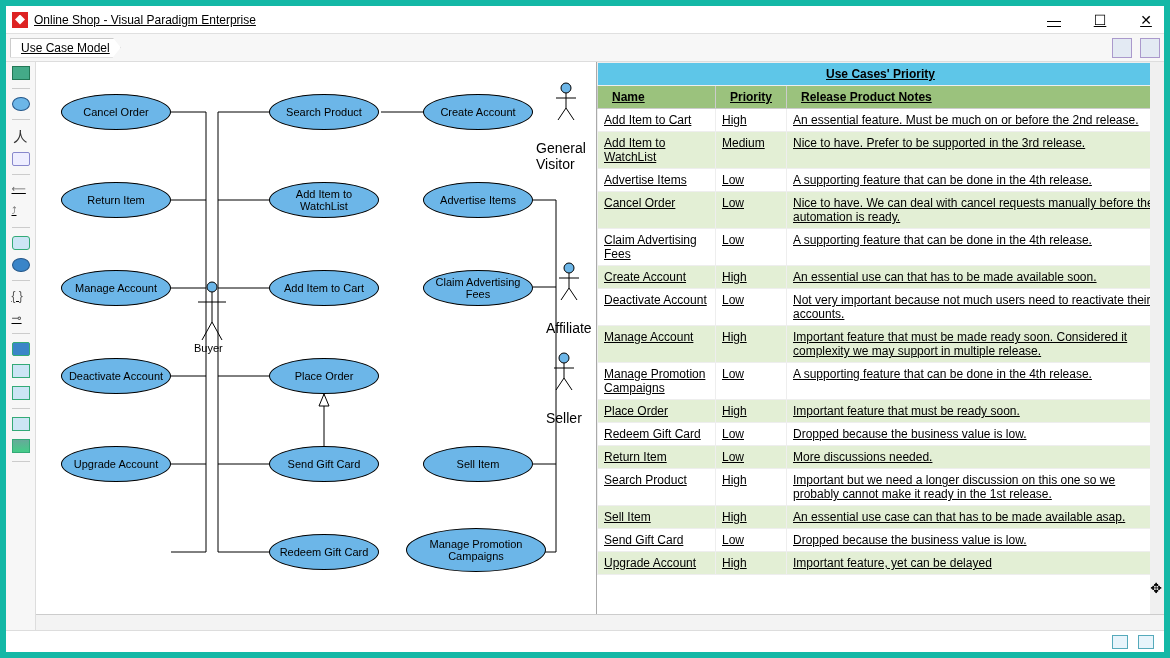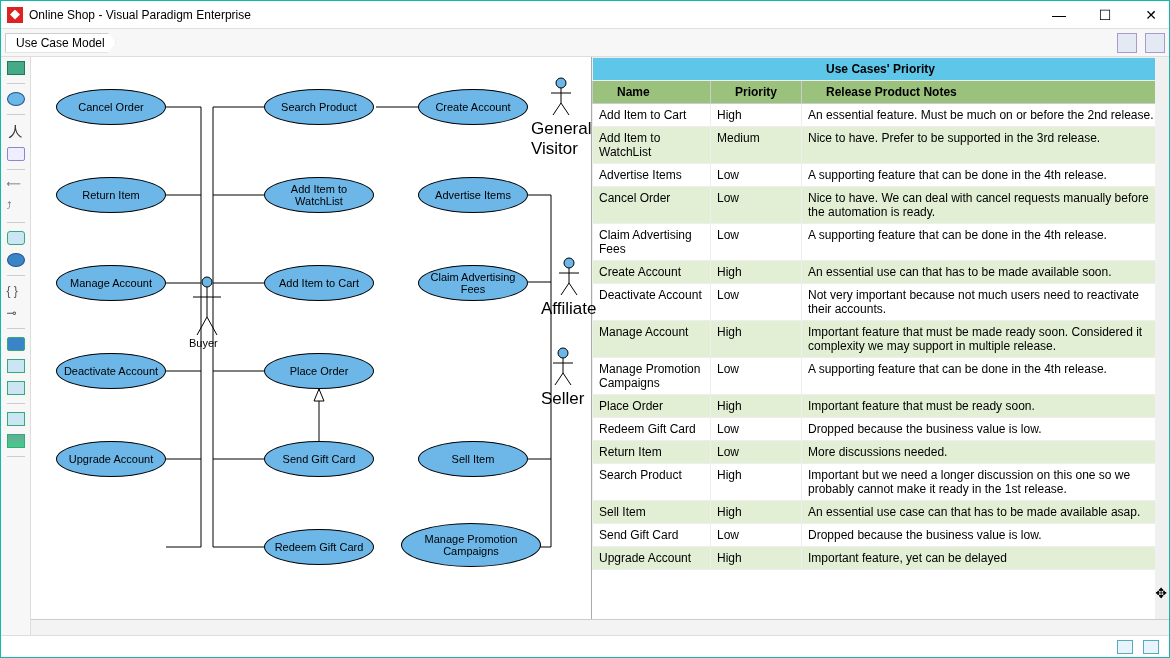--- a/index.html
+++ b/index.html
@@ -1,17 +1,17 @@
 <!DOCTYPE html>
 <html><head>
 <meta charset="utf-8">
 <style>
 * { box-sizing: border-box; margin: 0; padding: 0; }
 body { font-family: "Segoe UI", Tahoma, sans-serif; font-size: 12px; background: #fff; }
-.window { width: 1170px; height: 658px; border: 1px solid #14b8a6; display: flex; flex-direction: column; background: #fff; }
+.window { width: 1170px; height: 658px; border: 6px solid #14b8a6; display: flex; flex-direction: column; background: #fff; text-decoration: underline; }
 .titlebar { height: 28px; display: flex; align-items: center; padding: 0 6px; border-bottom: 1px solid #e0e0e0; }
 .titlebar .logo { width: 16px; height: 16px; background: #d22; margin-right: 6px; position: relative; }
 .titlebar .logo::after { content: ""; position: absolute; inset: 3px; background: #fff; clip-path: polygon(50% 0, 100% 50%, 50% 100%, 0 50%); }
 .titlebar .title { flex: 1; }
 .win-controls { display: flex; gap: 22px; }
 .win-btn { width: 24px; height: 24px; display: flex; align-items: center; justify-content: center; font-size: 14px; cursor: pointer; }
 .menubar { height: 26px; display: flex; align-items: center; padding: 0 12px; gap: 28px; background: #f2f2f2; border-bottom: 1px solid #e0e0e0; }
 .menubar span { cursor: pointer; }
 .toolbar-row { height: 28px; display: flex; align-items: center; padding: 0 4px; border-bottom: 1px solid #ddd; background: #f7f7f7; text-align: right; }
 .breadcrumb { background: #fff; border: 1px solid #ccc; padding: 2px 10px; font-size: 12px; position: relative; clip-path: polygon(0 0, calc(100% - 8px) 0, 100% 50%, calc(100% - 8px) 100%, 0 100%); }
@@ -24,26 +24,26 @@
 .pal.actor { width: 10px; height: 16px; background: none; border: none; position: relative; }
 .pal.actor::before { content: "⼈"; font-size: 14px; color: #333; position: absolute; left: -2px; }
 .pal.box { border-radius: 2px; background: #eef; border-color: #88c; }
 .pal.sep { width: 18px; height: 1px; background: #ccc; border: none; }
 .canvas-wrap { flex: 1; display: flex; flex-direction: column; }
 .canvas-area { flex: 1; display: flex; overflow: hidden; position: relative; }
 .diagram { flex: 0 0 560px; position: relative; background: #fff; }
 .uc { position: absolute; border: 1px solid #000; background: #6cb6e8; border-radius: 50%; display: flex; align-items: center; justify-content: center; text-align: center; font-size: 11px; padding: 4px; width: 110px; height: 36px; }
 .actor { position: absolute; display: flex; flex-direction: column; align-items: center; }
 .actor svg { width: 24px; height: 40px; }
-.actor-label { font-size: 17px; margin-top: 2px; }
+.actor-label { font-size: 14px; margin-top: 18px; }
 svg.lines { position: absolute; inset: 0; width: 100%; height: 100%; pointer-events: none; }
 .grid-pane { flex: 1; overflow-y: auto; border-left: 1px solid #aaa; }
 .priority-table { width: 100%; border-collapse: collapse; font-size: 12px; }
 .grid-title { background: #5ec6e8; text-align: center; font-weight: bold; padding: 4px; border: 1px solid #888; }
-.priority-table th { background: #9bc27d; text-align: left; padding: 4px 24px; font-weight: bold; border: 1px solid #ccc; }
+.priority-table th { background: #9bc27d; text-align: left; padding: 4px 14px; font-weight: bold; border: 1px solid #ccc; }
 .priority-table td { padding: 4px 6px; border: 1px solid #eee; vertical-align: top; }
 .priority-table tr:nth-child(even) td { background: #e3efd5; }
 .hscroll { height: 16px; border-top: 1px solid #ccc; background: #f3f3f3; }
 .statusbar { height: 22px; border-top: 1px solid #ddd; display: flex; align-items: center; justify-content: flex-end; padding: 0 10px; gap: 10px; }
 .status-icon { width: 16px; height: 14px; border: 1px solid #5ab; background: #e8f4fb; }
 .vscroll-right { position: absolute; right: 0; top: 0; bottom: 0; width: 14px; background: #f0f0f0; }
 .move-icon { position: absolute; right: 2px; bottom: 18px; font-size: 14px; }
 </style>
 </head>
 <body>

